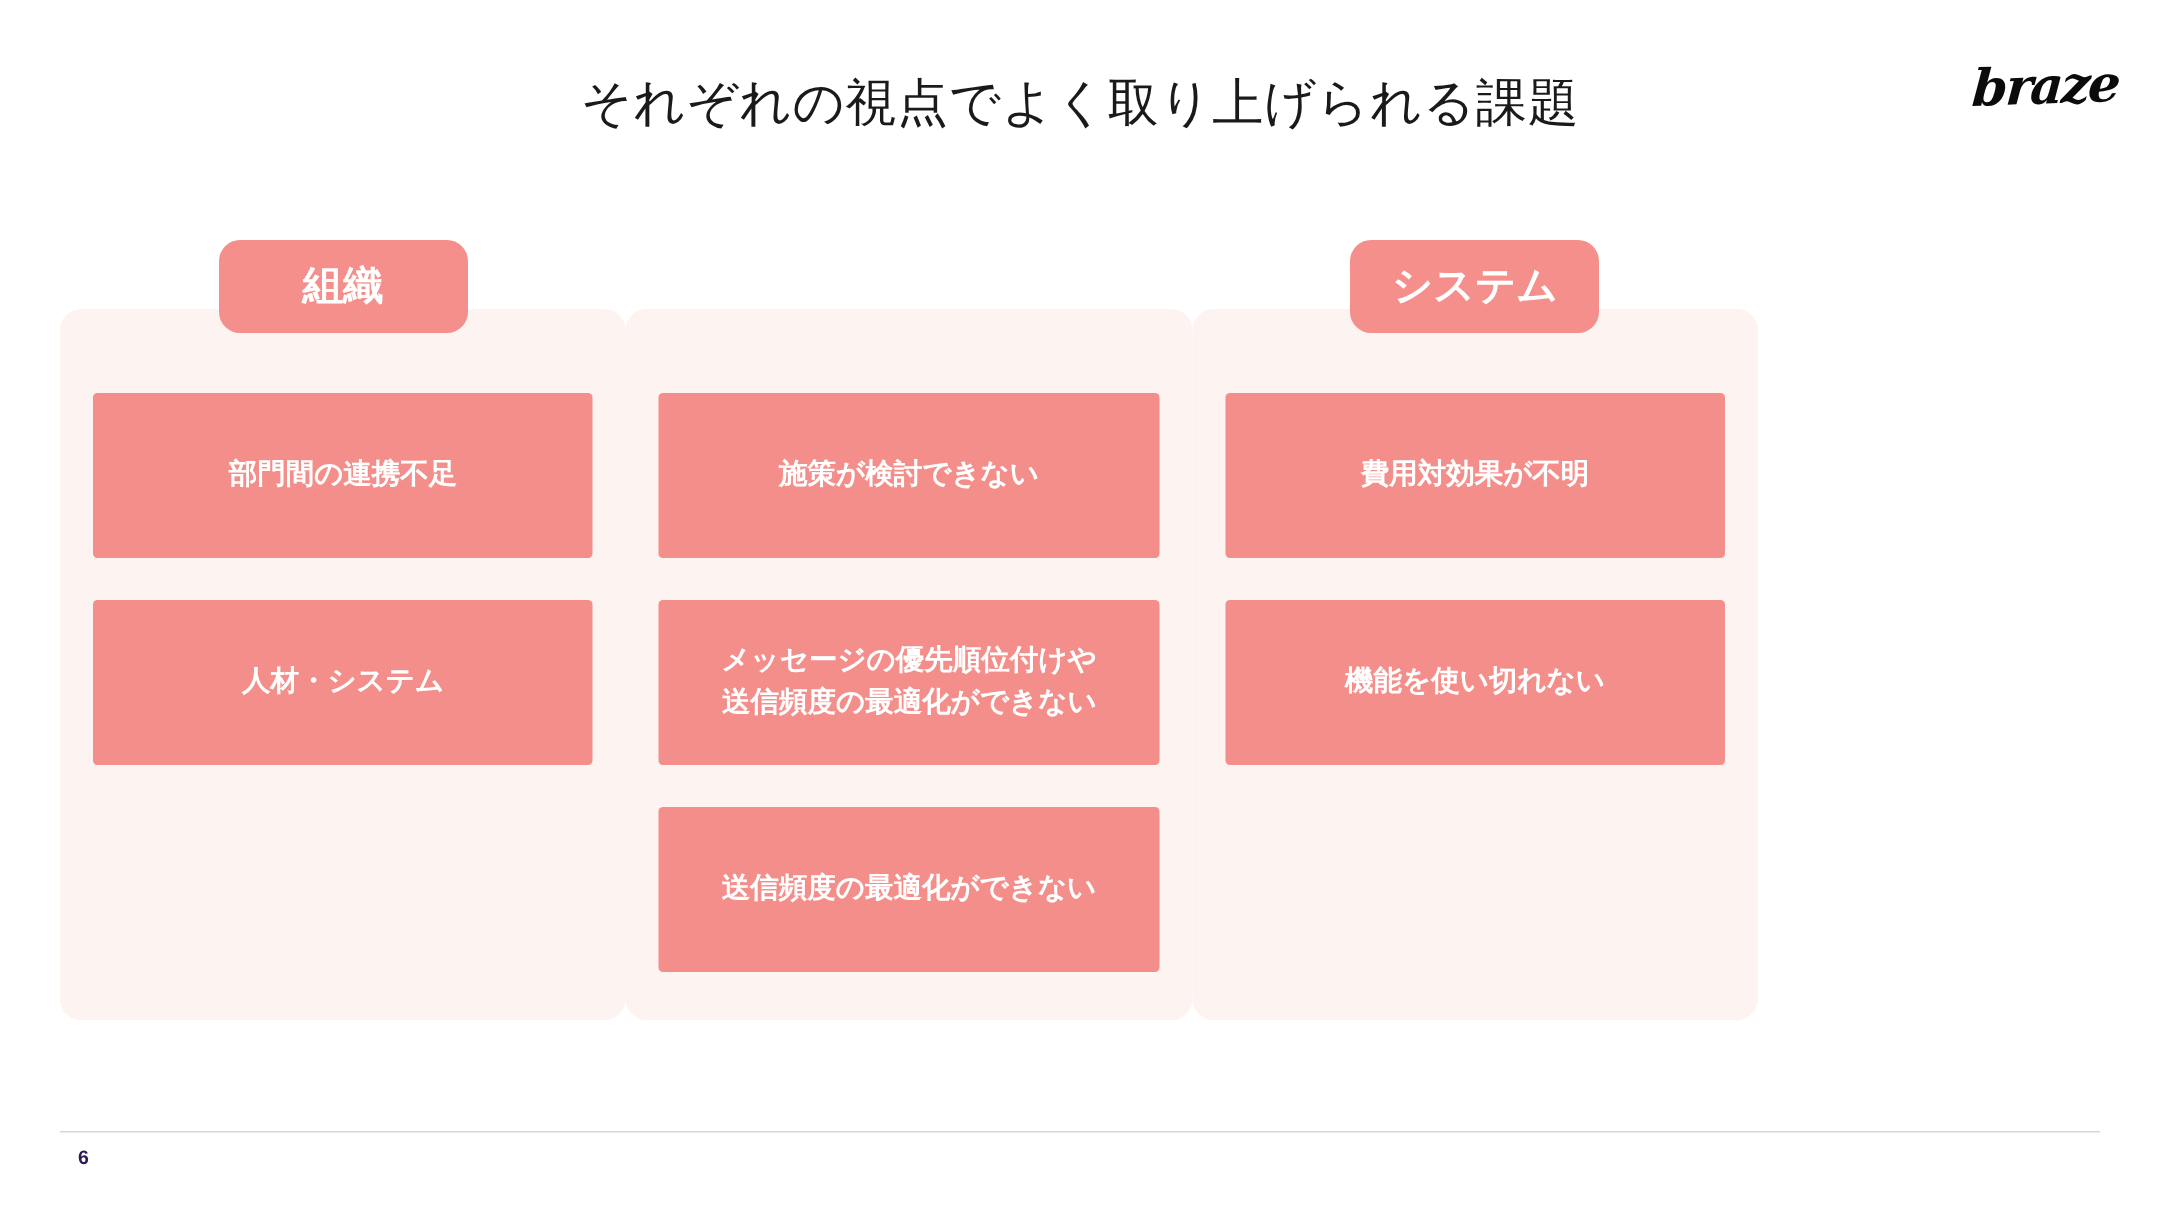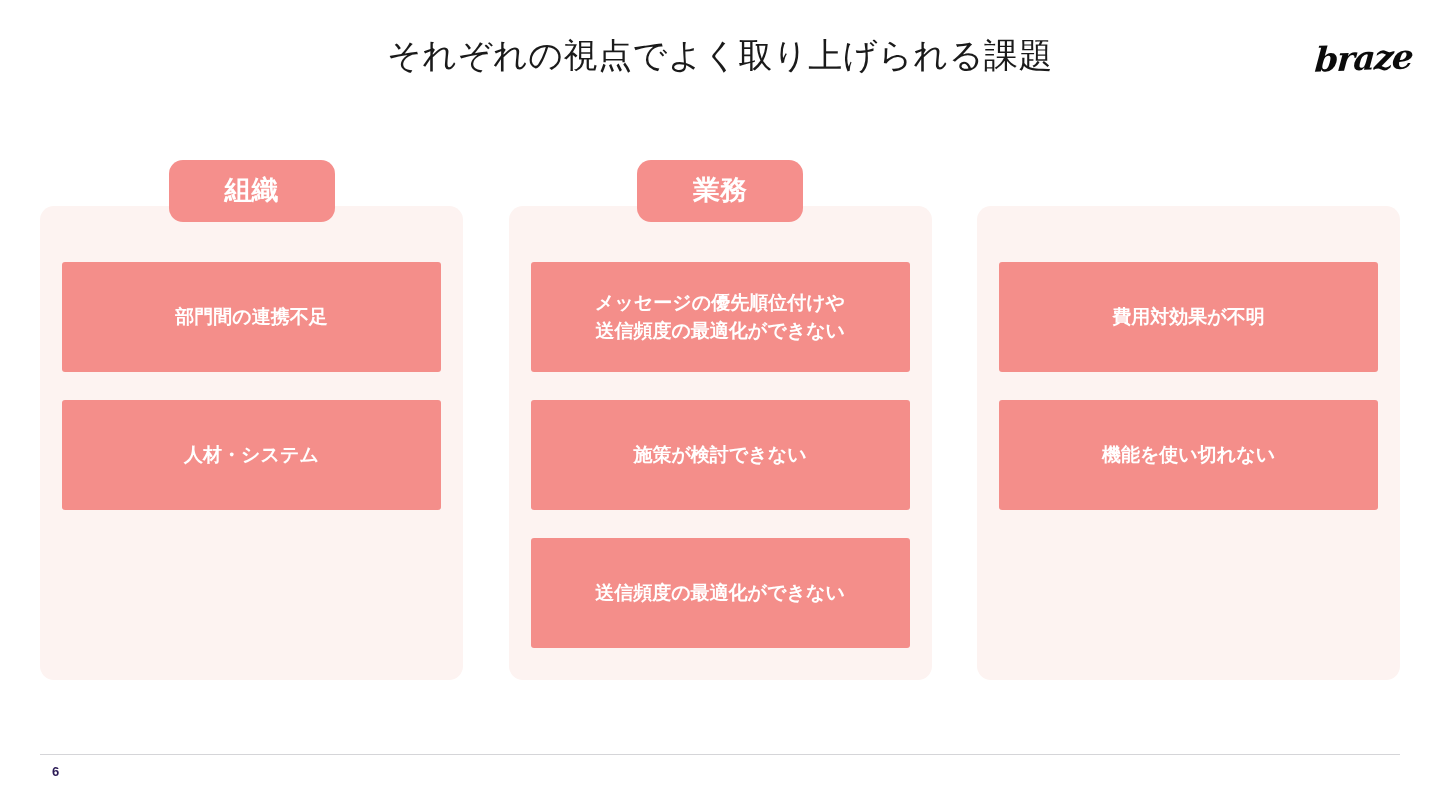--- a/index.html
+++ b/index.html
@@ -18,21 +18,21 @@
   
   .slide-header {
     position: absolute;
     top: 0;
     left: 0;
     width: 1440px;
     height: 110px;
   }
   .page-title {
     position: absolute;
-    top: 34px;
+    top: 48px;
     left: 0;
     width: 1440px;
     text-align: center;
     font-size: 34px;
     font-weight: 400;
     color: #1a1a1a;
     letter-spacing: 0.5px;
     line-height: 1.25;
   }
   .brand-logo {
@@ -46,21 +46,21 @@
     color: #0b0b0b;
     letter-spacing: -1.5px;
     transform: skewX(-6deg) rotate(-2deg);
   }
 
   
   .columns {
     position: absolute;
     top: 160px;
     left: 40px;
-    width: 1360px;
+    width: 1132px;
     height: 520px;
     display: flex;
     justify-content: space-between;
   }
   .column {
     position: relative;
     width: 423px;
     padding-top: 46px;
     box-sizing: border-box;
   }
@@ -154,32 +154,32 @@
     <div class="column-header">組織</div>
     <div class="column-card">
       <div class="column-items">
         <div class="item-block">部門間の連携不足</div>
         <div class="item-block">人材・システム</div>
       </div>
     </div>
   </div>
 
   <div class="column">
-    <div class="column-header">業務</div>
     <div class="column-card">
       <div class="column-items">
+        <div class="item-block">施策が検討できない</div>
         <div class="item-block">メッセージの優先順位付けや
 送信頻度の最適化ができない</div>
-        <div class="item-block">施策が検討できない</div>
         <div class="item-block">送信頻度の最適化ができない</div>
       </div>
     </div>
   </div>
 
   <div class="column">
+    <div class="column-header">システム</div>
     <div class="column-card">
       <div class="column-items">
         <div class="item-block">費用対効果が不明</div>
         <div class="item-block">機能を使い切れない</div>
       </div>
     </div>
   </div>
 
 </div>
 

